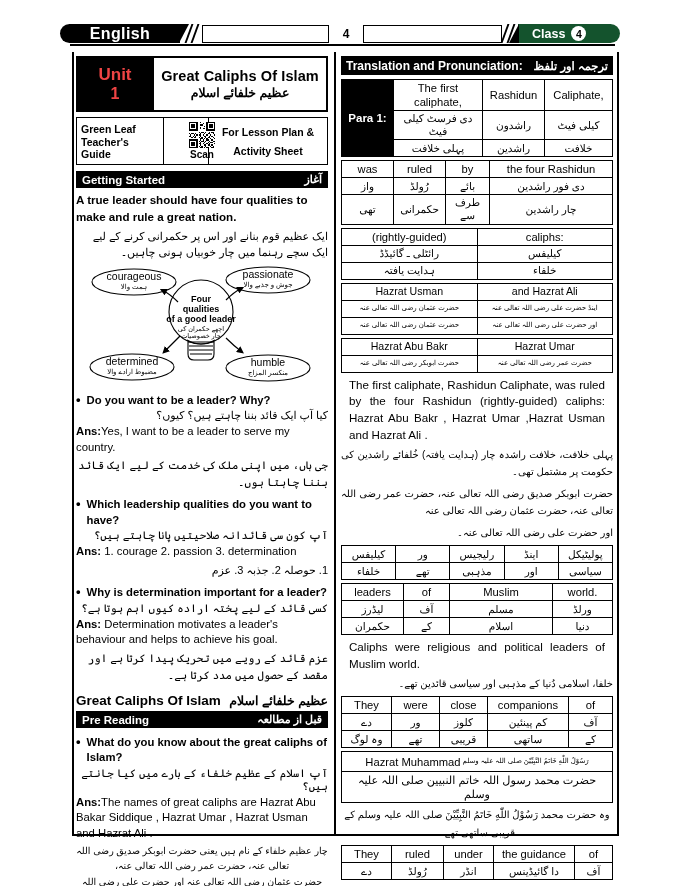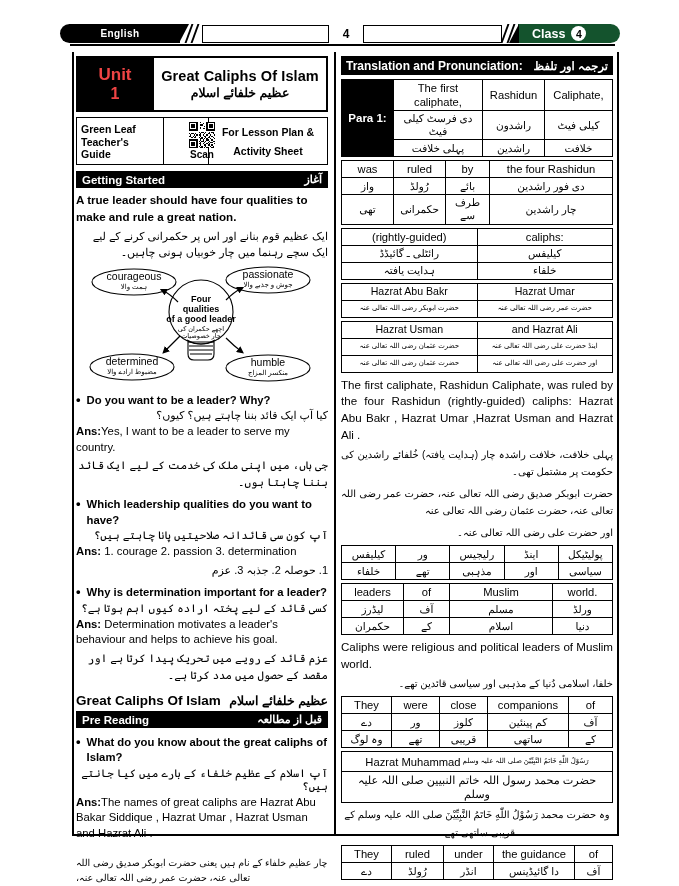--- a/index.html
+++ b/index.html
@@ -11,21 +11,21 @@
     overflow: hidden;
   }
   .page { position: relative; width: 679px; height: 886px; background: #fff; }
 
   
   .topbar { position: absolute; left: 60px; top: 24px; width: 560px; height: 22px; }
   .tb-line { position: absolute; left: 10px; top: 20px; width: 545px; height: 2px; background: #000; }
   .pill-left {
     position: absolute; left: 0; top: 0; width: 120px; height: 19px;
     background: #000; border-radius: 10px 0 0 10px;
-    color: #fff; font-size: 10px; font-weight: bold; letter-spacing: .4px;
+    color: #fff; font-size: 16px; font-weight: bold; letter-spacing: .4px;
     display: flex; align-items: center; justify-content: center;
   }
   .pill-left:after{
     content:""; position:absolute; right:-9px; top:0; width:0; height:0;
     border-top: 19px solid #000; border-right: 10px solid transparent;
   }
   .slash-l { position: absolute; left: 128px; top: 0; width: 14px; height: 19px; }
   .slash-l i, .slash-r i{ position:absolute; top:0; width:2px; height:19px; background:#000; transform: skewX(-20deg); }
   .slash-l i:nth-child(1){ left:0; } .slash-l i:nth-child(2){ left:6px; }
   .rule-box { position: absolute; left: 142px; top: 1px; width: 284px; height: 18px; border: 1.5px solid #000; border-right: none;}
@@ -94,21 +94,21 @@
 
   .blackbar {
     margin-top: 6px; height: 17px; background: #000; color: #fff;
     display: flex; align-items: center; justify-content: space-between;
     padding: 0 6px; font-size: 11.5px; font-weight: bold;
   }
   .blackbar .ur { font-size: 11px; direction: rtl; }
 
   .ptext { font-size: 11.6px; font-weight: bold; line-height: 1.45; margin-top: 4px; }
   .urdu { direction: rtl; text-align: right; font-size: 11px; line-height: 1.5; margin-top: 2px; }
-  .urdu-sm { direction: rtl; text-align: left; font-size: 9.5px; line-height: 1.6; margin-top: 13px; }
+  .urdu-sm { direction: rtl; text-align: center; font-size: 9.5px; line-height: 1.6; margin-top: 1px; }
 
   
   .diagram { width: 252px; height: 118px; margin-top: 3px; }
 
   .bullet { display: flex; gap: 6px; margin-top: 7px; font-size: 11.3px; font-weight: bold; line-height: 1.35; }
   .bullet .dot { font-size: 13px; line-height: 1.1; }
   .bullet .q { flex: 1; }
   .ans { font-size: 11.3px; line-height: 1.4; margin-top: 2px; }
   .ans b { font-weight: bold; }
   .qurdu { direction: rtl; text-align: right; font-size: 11px; margin-top: 1px; }
@@ -131,21 +131,21 @@
     font-size: 11.2px; padding: 1px 2px; height: 17px; line-height: 1.25;
   }
   table.tt td.ur { direction: rtl; font-size: 10.5px; }
   table.tt td.para {
     background: #000; color: #fff; font-weight: bold; font-size: 11.5px; width: 52px;
   }
   table.tt td.nm { font-size: 10.6px; }
   table.tt td.hon { font-size: 7px; direction: rtl; }
   .nmwrap { display: flex; align-items: center; justify-content: center; gap: 2px; }
 
-  .para-en { font-size: 11.6px; line-height: 1.45; margin: 4px 0 2px; text-align: justify; }
+  .para-en { font-size: 11.6px; line-height: 1.45; margin: 4px 8px 2px; text-align: justify; }
   .para-ur { direction: rtl; text-align: justify; font-size: 10px; line-height: 1.75; margin-bottom: 4px; }
   .inline-ur { font-size: 7px; direction: rtl; }
   .arabic-cell { font-size: 10px; direction: rtl; }
 </style>
 </head>
 <body>
 
 <div class="page">
 
   <div class="topbar">
@@ -467,43 +467,43 @@
       <tr>
         <td class="ur">ہدایت یافتہ</td>
         <td class="ur">خلفاء</td>
       </tr>
     </tbody>
       </table>
 
     <table class="tt">
       <tbody>
           <tr>
+        <td class="nm">Hazrat Usman</td>
+        <td class="nm">and Hazrat Ali</td>
+      </tr>
+      <tr>
+        <td class="hon">حضرت عثمان رضی اللہ تعالی عنہ</td>
+        <td class="hon">اینڈ  حضرت علی رضی اللہ تعالی عنہ</td>
+      </tr>
+      <tr>
+        <td class="hon">حضرت عثمان رضی اللہ تعالی عنہ</td>
+        <td class="hon">اور  حضرت علی رضی اللہ تعالی عنہ</td>
+      </tr>
+    </tbody>
+      </table>
+
+    <table class="tt">
+      <tbody>
+          <tr>
         <td class="nm">Hazrat Abu Bakr</td>
         <td class="nm">Hazrat Umar</td>
       </tr>
       <tr>
         <td class="hon">حضرت ابوبکر رضی اللہ تعالی عنہ</td>
         <td class="hon">حضرت عمر رضی اللہ تعالی عنہ</td>
-      </tr>
-    </tbody>
-      </table>
-
-    <table class="tt">
-      <tbody>
-          <tr>
-        <td class="nm">Hazrat Usman</td>
-        <td class="nm">and Hazrat Ali</td>
-      </tr>
-      <tr>
-        <td class="hon">حضرت عثمان رضی اللہ تعالی عنہ</td>
-        <td class="hon">اینڈ  حضرت علی رضی اللہ تعالی عنہ</td>
-      </tr>
-      <tr>
-        <td class="hon">حضرت عثمان رضی اللہ تعالی عنہ</td>
-        <td class="hon">اور  حضرت علی رضی اللہ تعالی عنہ</td>
       </tr>
     </tbody>
       </table>
 
     <div class="para-en">The first caliphate, Rashidun Caliphate, was ruled by the four Rashidun (rightly-guided) caliphs: Hazrat Abu Bakr , Hazrat Umar ,Hazrat Usman and Hazrat Ali .</div>
     <div class="para-ur">پہلی خلافت، خلافت راشدہ چار (ہدایت یافتہ) خُلفائے راشدین کی حکومت پر مشتمل تھی۔</div>
     <div class="para-ur">حضرت ابوبکر صدیق رضی اللہ تعالی عنہ، حضرت عمر رضی اللہ تعالی عنہ، حضرت عثمان رضی اللہ تعالی عنہ</div>
     <div class="para-ur">اور حضرت علی رضی اللہ تعالی عنہ۔</div>
 
     <table class="tt">

